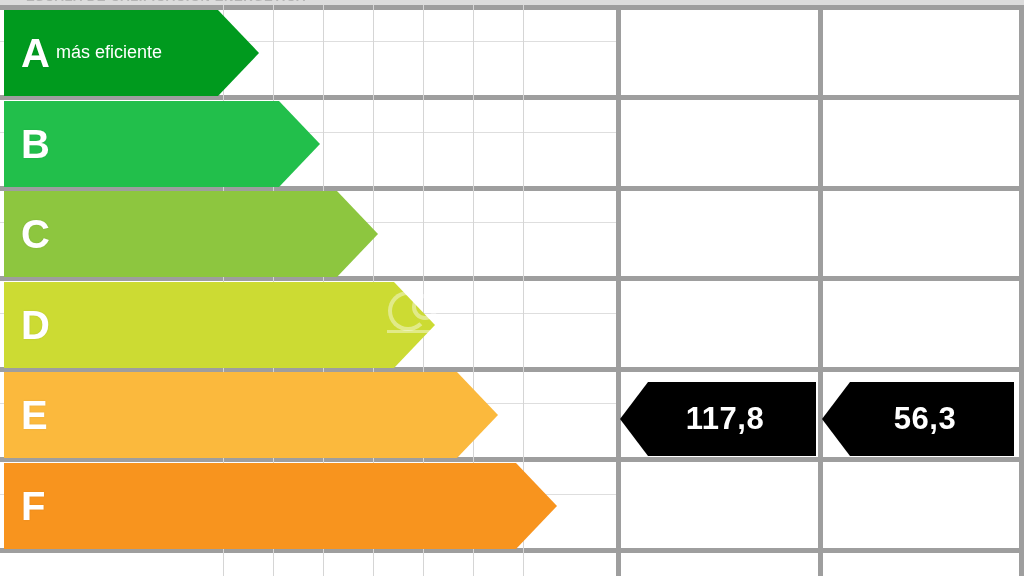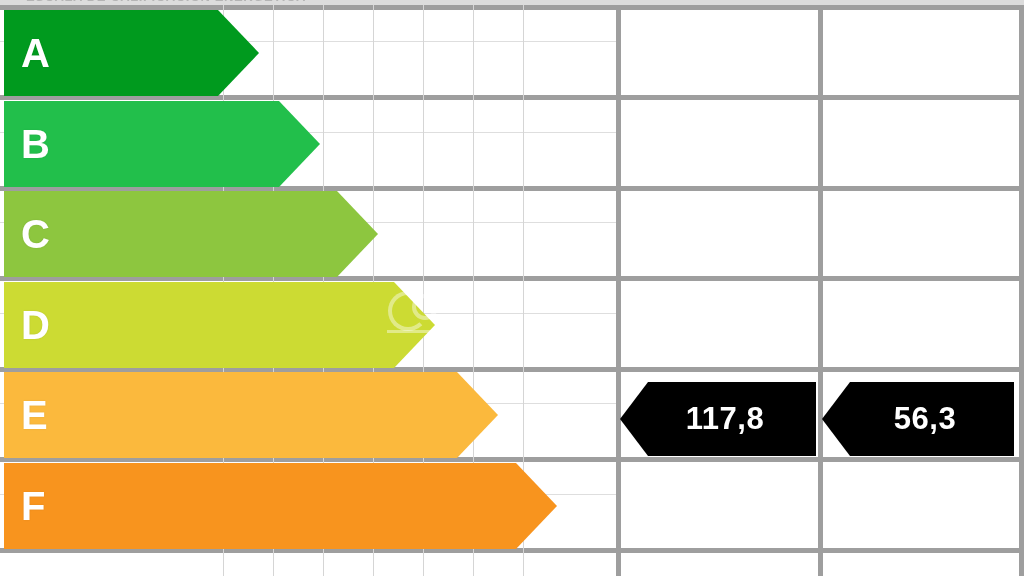--- a/index.html
+++ b/index.html
@@ -200,20 +200,21 @@
     <div class="faintv" style="left:523px; height:571px;"></div>
 
     <div class="vrule" style="left:616px; height:571px;"></div>
     <div class="vrule" style="left:818px; height:571px;"></div>
     <div class="vrule" style="left:1019px; height:571px;"></div>
 
     <div class="band-row" style="top:5px;">
       <div class="band">
         <div class="band-body" style="background:#009a1e; width:214px;">
           <span class="band-letter">A</span>
+          <span class="band-note">más eficiente</span>
         </div>
         <div class="band-tip" style="border-left:41px solid #009a1e;"></div>
       </div>
     </div>
 
     <div class="band-row" style="top:96px;">
       <div class="band">
         <div class="band-body" style="background:#22bf4b; width:275px;">
           <span class="band-letter">B</span>
         </div>

